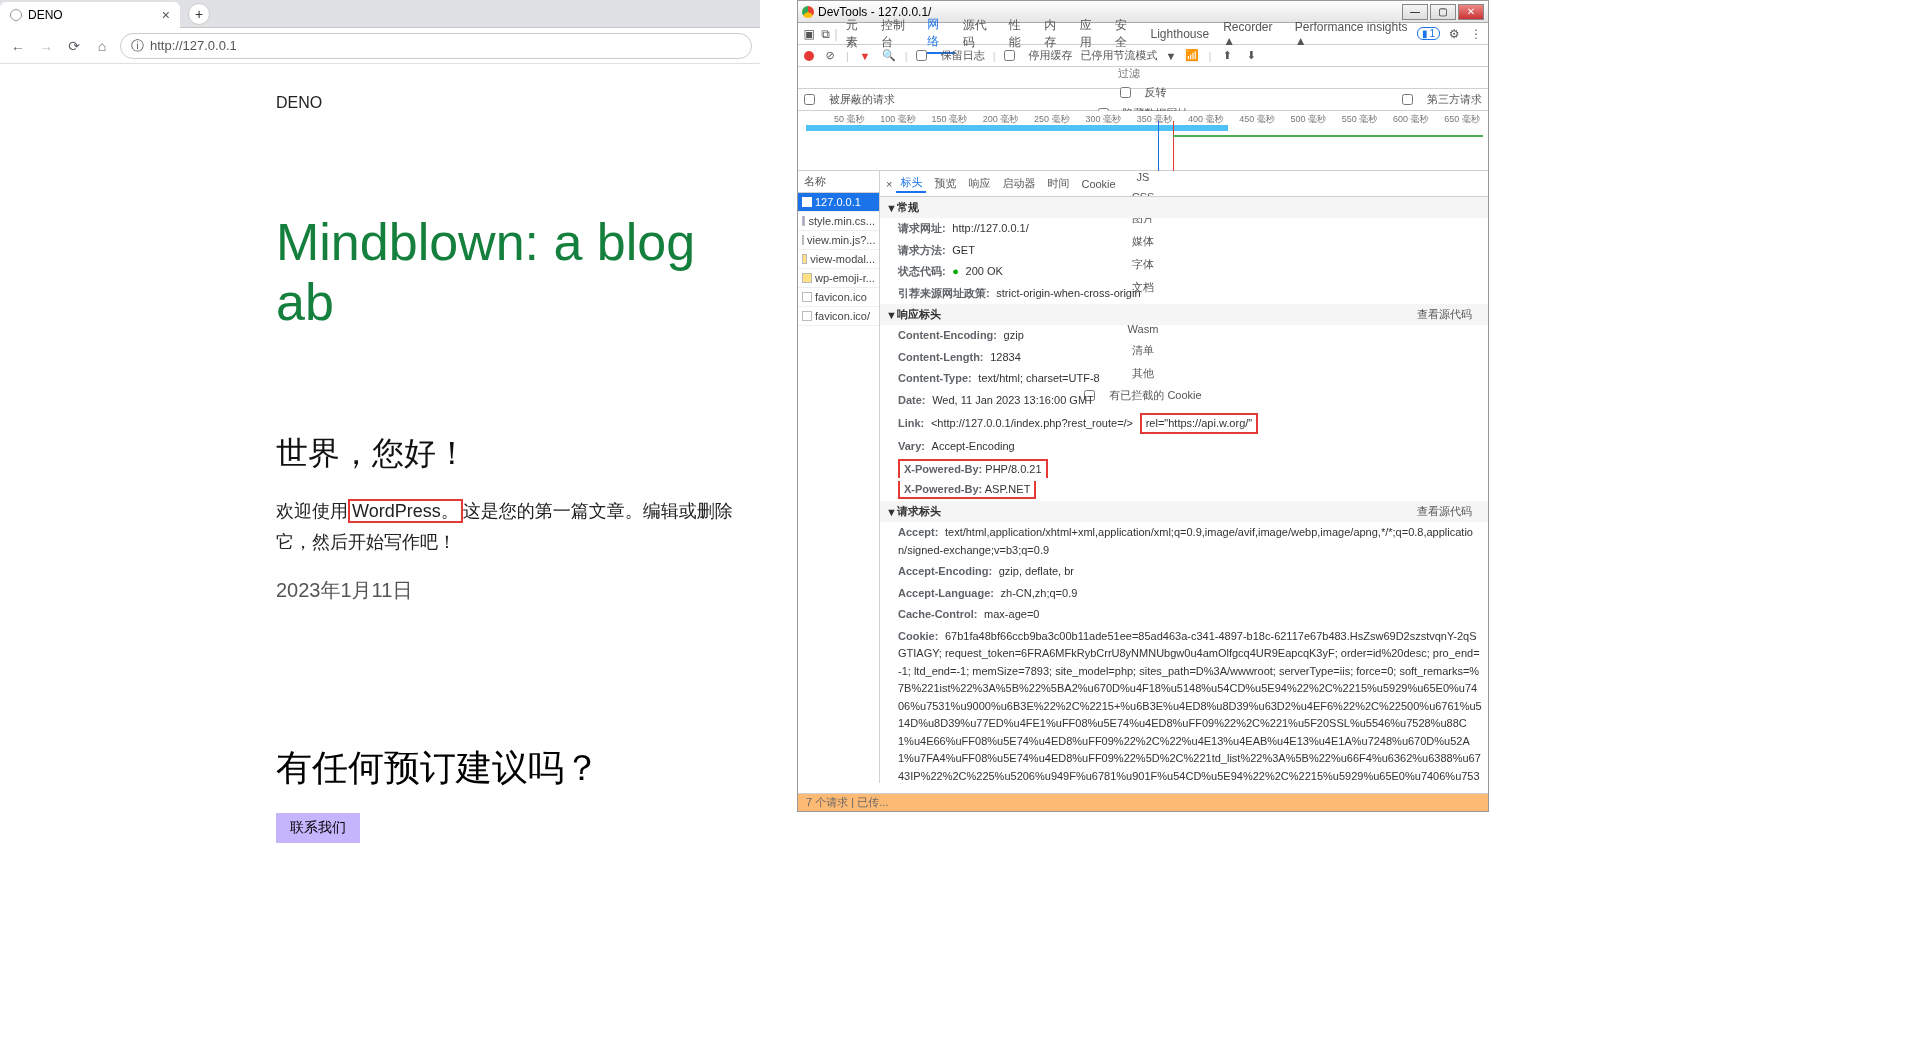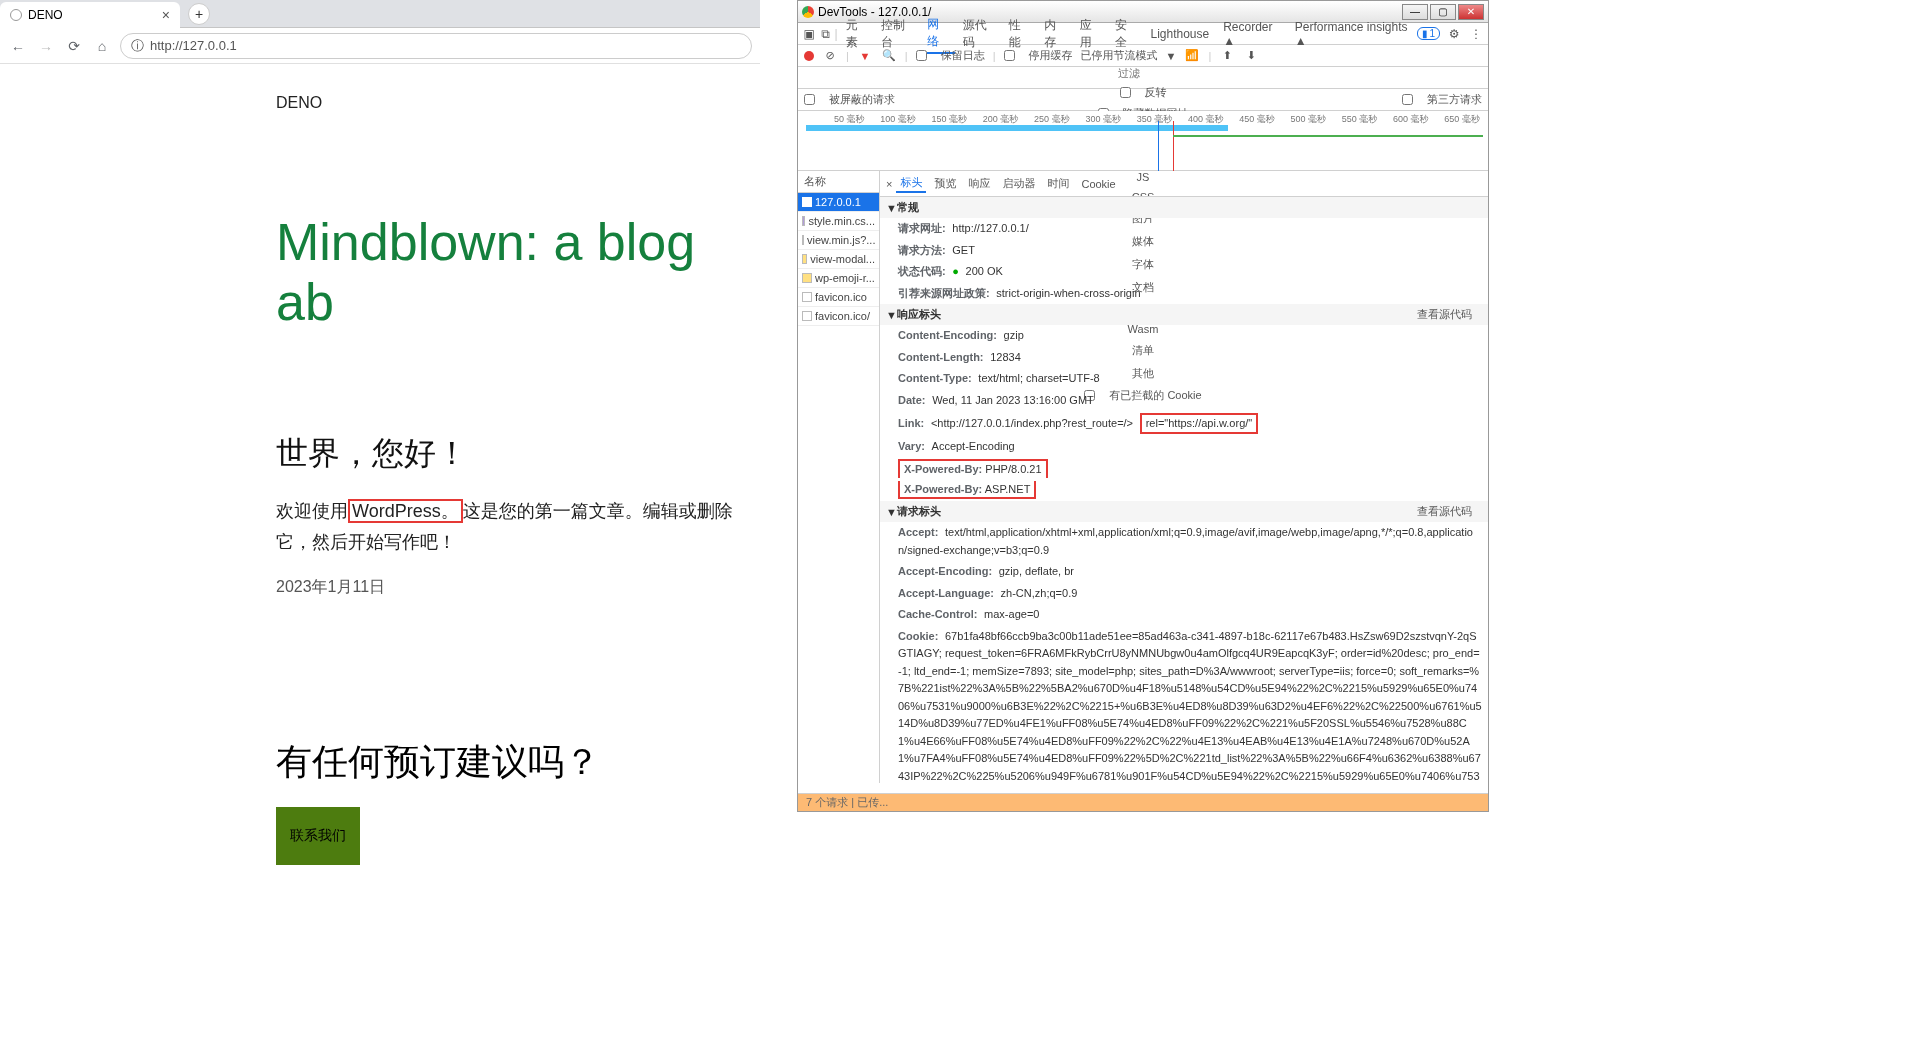--- a/index.html
+++ b/index.html
@@ -14,23 +14,23 @@
 .addr-bar { height: 36px; display: flex; align-items: center; gap: 8px; padding: 0 8px; border-bottom: 1px solid #e0e0e0; background: #fff; }
 .nav-btn { width: 20px; height: 20px; display: flex; align-items: center; justify-content: center; color: #5f6368; font-size: 14px; }
 .url-box { flex: 1; height: 26px; border: 1px solid #ccc; border-radius: 14px; display: flex; align-items: center; padding: 0 10px; font-size: 13px; color: #555; gap: 6px; }
 
 .page-content { padding: 30px 0 0 276px; }
 .site-name { font-size: 16px; color: #222; margin-bottom: 100px; }
 .blog-title { font-size: 52px; font-weight: 400; color: #15803d; margin-bottom: 100px; }
 .post-title { font-size: 32px; color: #111; margin-bottom: 20px; }
 .post-text { font-size: 18px; color: #222; line-height: 1.7; }
 .wp-hl { border: 2px solid #e53935; padding: 0 2px; }
-.post-date { font-size: 16px; color: #555; margin-top: 20px; }
+.post-date { font-size: 20px; color: #555; margin-top: 20px; }
 .section2 { margin-top: 140px; font-size: 36px; }
-.contact-btn { margin-top: 20px; background: #4d7c0f; color: #000; padding: 20px 14px; font-size: 14px; display: inline-block; }
+.contact-btn { margin-top: 20px; background: #c4b5fd; color: #000; padding: 6px 14px; font-size: 14px; display: inline-block; }
 
 .devtools { position: absolute; left: 797px; top: 0; width: 692px; height: 812px; background: #fff; border: 1px solid #999; }
 .dt-title { height: 22px; background: linear-gradient(#fff,#e5e5e5); display: flex; align-items: center; padding: 0 4px; font-size: 12px; gap: 4px; border-bottom: 1px solid #aaa; }
 .win-btns { margin-left: auto; display: flex; gap: 2px; }
 .win-btn { width: 26px; height: 16px; display: flex; align-items: center; justify-content: center; font-size: 10px; background: linear-gradient(#f5f5f5,#ddd); border: 1px solid #888; }
 .win-btn.close { background: linear-gradient(#e88,#c33); color: #fff; }
 
 .dt-tabs { height: 22px; display: flex; align-items: center; border-bottom: 1px solid #d0d0d0; font-size: 12px; padding: 0 4px; gap: 2px; }
 .dt-tab { padding: 2px 6px; color: #555; cursor: pointer; }
 .dt-tab.active { color: #1a73e8; border-bottom: 2px solid #1a73e8; }

